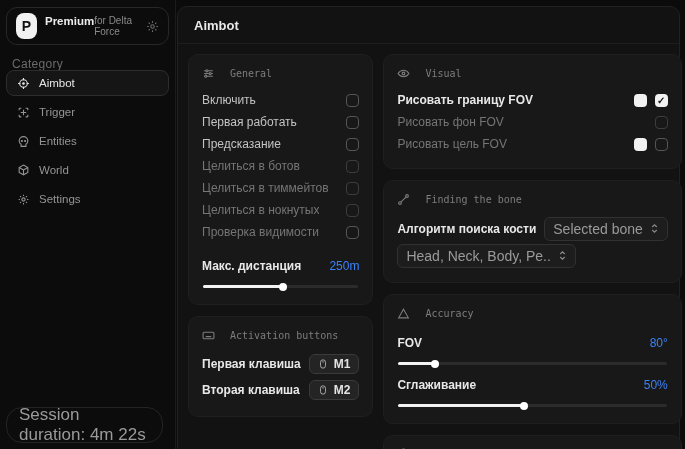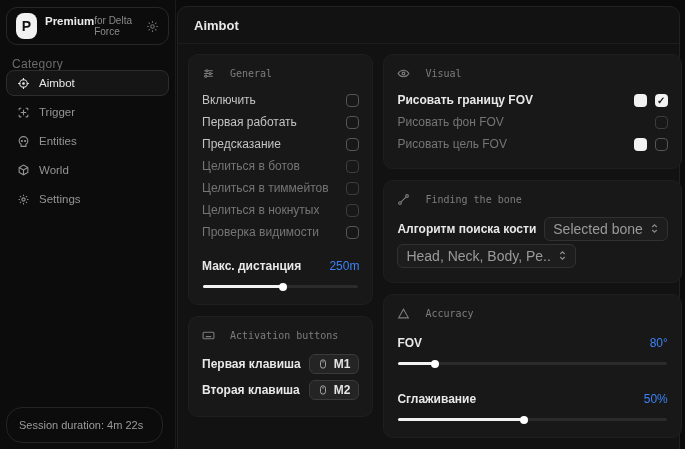--- a/index.html
+++ b/index.html
@@ -41,21 +41,21 @@
     padding:0 10px; border-radius:8px; color:#949494; font-size:11.5px;
     border:1px solid transparent;
   }
   .nav-item.selected { border-color:#2d2d2d; background:#151515; color:#e6e6e6; }
   .nav-icon { width:13px; height:13px; flex:0 0 auto; }
 
   .session-box {
     position:absolute; left:6px; right:12px; bottom:6px; height:36px;
     border:1px solid #242424; border-radius:16px;
     display:flex; align-items:center; padding:0 12px;
-    font-size:11px; color:#9a9a9a;
+    font-size:17px; color:#9a9a9a;
   }
 
   
   .main {
     position:absolute; left:177px; top:6px; width:503px; height:458px;
     background:#121212; border:1px solid #212121; border-radius:10px;
   }
   .main-titlebar {
     padding:11px 16px 10px; border-bottom:1px solid #1d1d1d;
     font-size:13px; font-weight:bold; color:#e9e9e9;
@@ -362,21 +362,21 @@
             <div class="row">
               <span class="row-label strong">FOV</span>
               <span class="row-value">80°</span>
             </div>
             <div class="slider-track">
               <span class="slider-fill" style="width:13%"></span>
               <span class="slider-thumb" style="left:13%"></span>
             </div>
           </div>
 
-          <div class="slider-row" style="margin-top:23px">
+          <div class="slider-row" style="margin-top:9px">
             <div class="row">
               <span class="row-label strong">Сглаживание</span>
               <span class="row-value">50%</span>
             </div>
             <div class="slider-track">
               <span class="slider-fill" style="width:46%"></span>
               <span class="slider-thumb" style="left:46%"></span>
             </div>
           </div>
         </div>

